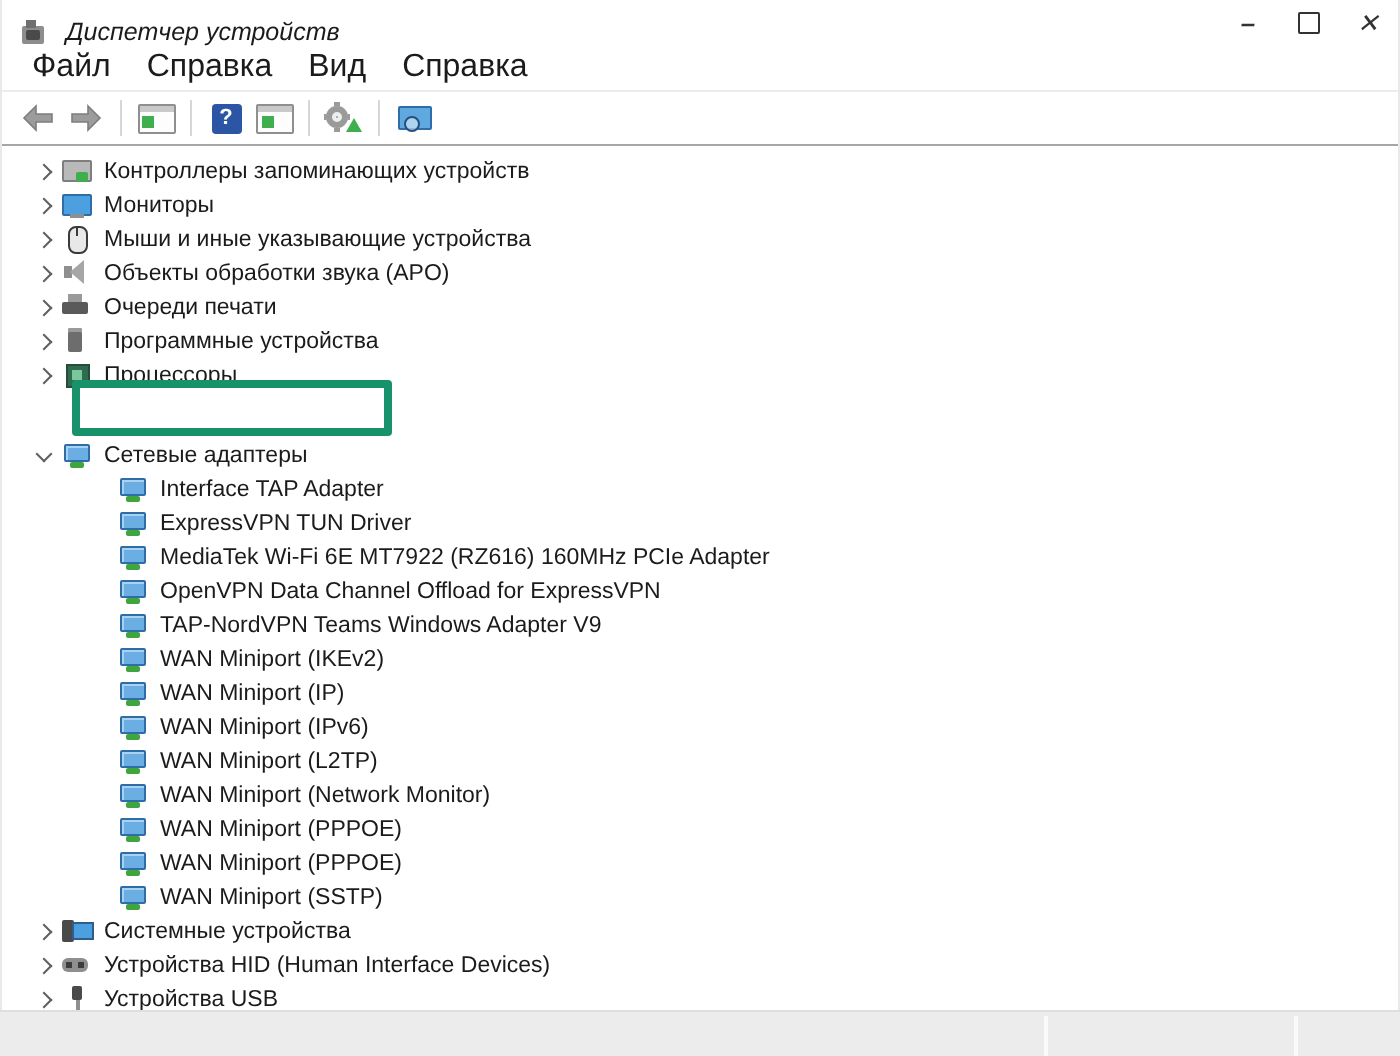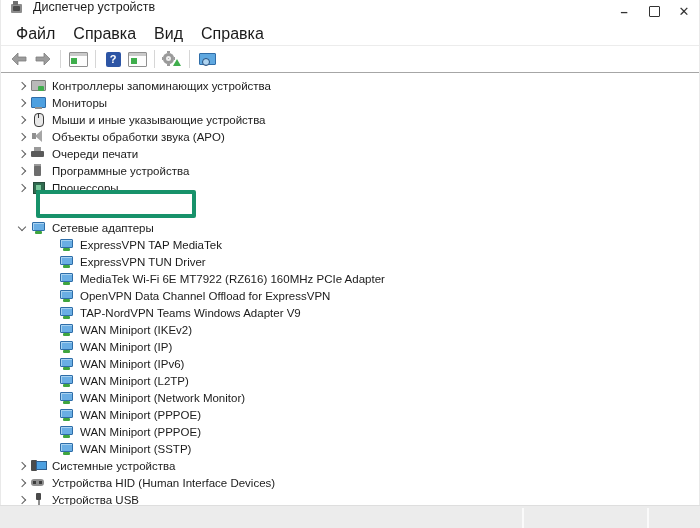--- a/index.html
+++ b/index.html
@@ -1,20 +1,20 @@
 <!DOCTYPE html>
 <html><head>
 <meta charset="utf-8">
 <style>
   html,body{margin:0;padding:0;background:#fff;}
   body{width:700px;height:528px;font-family:"Liberation Sans",sans-serif;-webkit-font-smoothing:antialiased;overflow:hidden;}
   .window{width:700px;height:528px;position:relative;background:#fff;box-sizing:border-box;border-left:1px solid #e9e9e9;border-right:1px solid #e9e9e9;}
 
   
-  .titlebar{height:23px;display:flex;align-items:flex-start;padding-left:9px;}
+  .titlebar{height:23px;display:flex;align-items:flex-end;padding-left:9px;font-style:italic;}
   .app-icon{width:15px;height:14px;position:relative;margin-right:8px;}
   .app-icon .b1{position:absolute;left:1px;top:4px;width:11px;height:9px;background:#8d8d8d;border-radius:1px;}
   .app-icon .b2{position:absolute;left:3px;top:1px;width:5px;height:4px;background:#6f6f6f;}
   .app-icon .b3{position:absolute;left:3px;top:6px;width:7px;height:5px;background:#4a4a4a;border-radius:1px;}
   .title-text{font-size:12.5px;color:#1b1b1b;}
   .win-controls{margin-left:auto;display:flex;align-items:center;height:100%;}
   .win-btn{width:30px;height:100%;display:flex;align-items:center;justify-content:center;color:#333;font-size:13px;cursor:default;}
   .btn-max .sq{width:9px;height:9px;border:1.4px solid #333;border-radius:1px;}
   .btn-min{font-weight:bold;letter-spacing:0;}
 
@@ -154,21 +154,21 @@
     </span>
   </div>
 
   <div class="tree">
 
     <div class="trow">
       <span class="chev">
           <i></i>
         </span>
       <span class="tico icon-storage"></span>
-      <span class="lbl">Контроллеры запоминающих устройства</span>
+      <span class="lbl">Контроллеры запоминающих устройств</span>
     </div>
     <div class="trow">
       <span class="chev">
           <i></i>
         </span>
       <span class="tico icon-monitor"></span>
       <span class="lbl">Мониторы</span>
     </div>
     <div class="trow">
       <span class="chev">
@@ -211,21 +211,21 @@
     <div class="trow hl-row">
       <span class="chev down">
           <i></i>
         </span>
       <span class="tico icon-net"></span>
       <span class="lbl">Сетевые адаптеры</span>
     </div>
 
     <div class="trow child">
       <span class="tico icon-net"></span>
-      <span class="lbl">ExpressVPN TAP MediaTek</span>
+      <span class="lbl">Interface TAP Adapter</span>
     </div>
     <div class="trow child">
       <span class="tico icon-net"></span>
       <span class="lbl">ExpressVPN TUN Driver</span>
     </div>
     <div class="trow child">
       <span class="tico icon-net"></span>
       <span class="lbl">MediaTek Wi-Fi 6E MT7922 (RZ616) 160MHz PCIe Adapter</span>
     </div>
     <div class="trow child">

